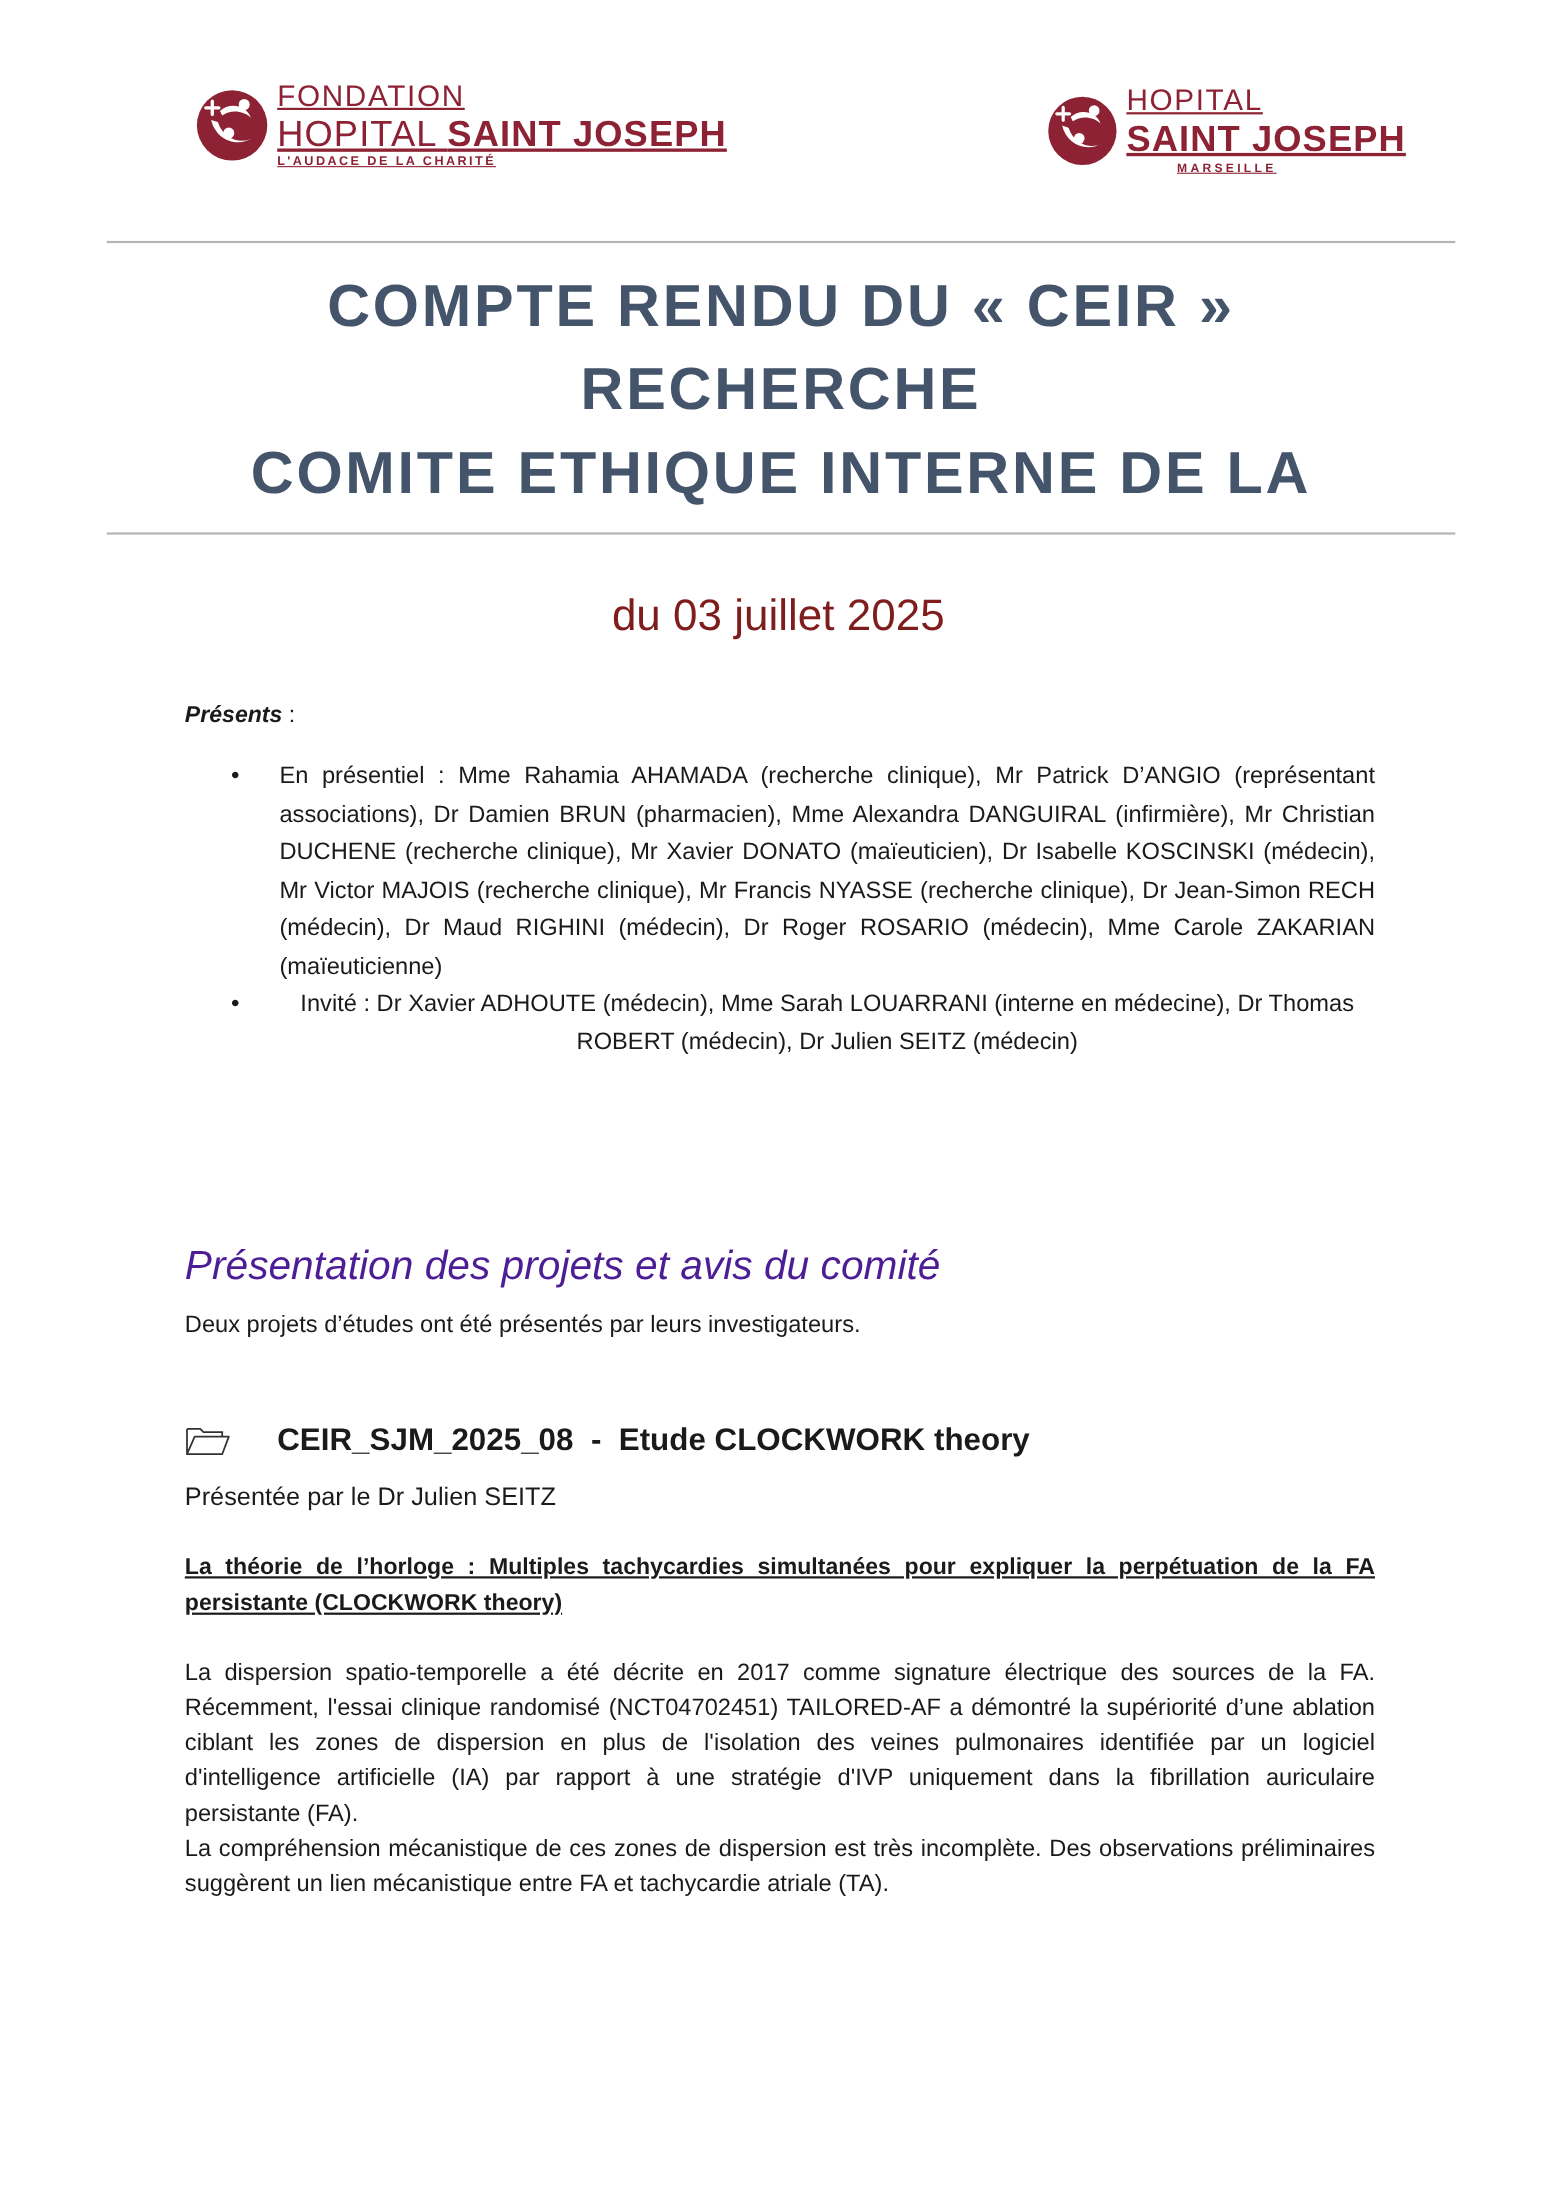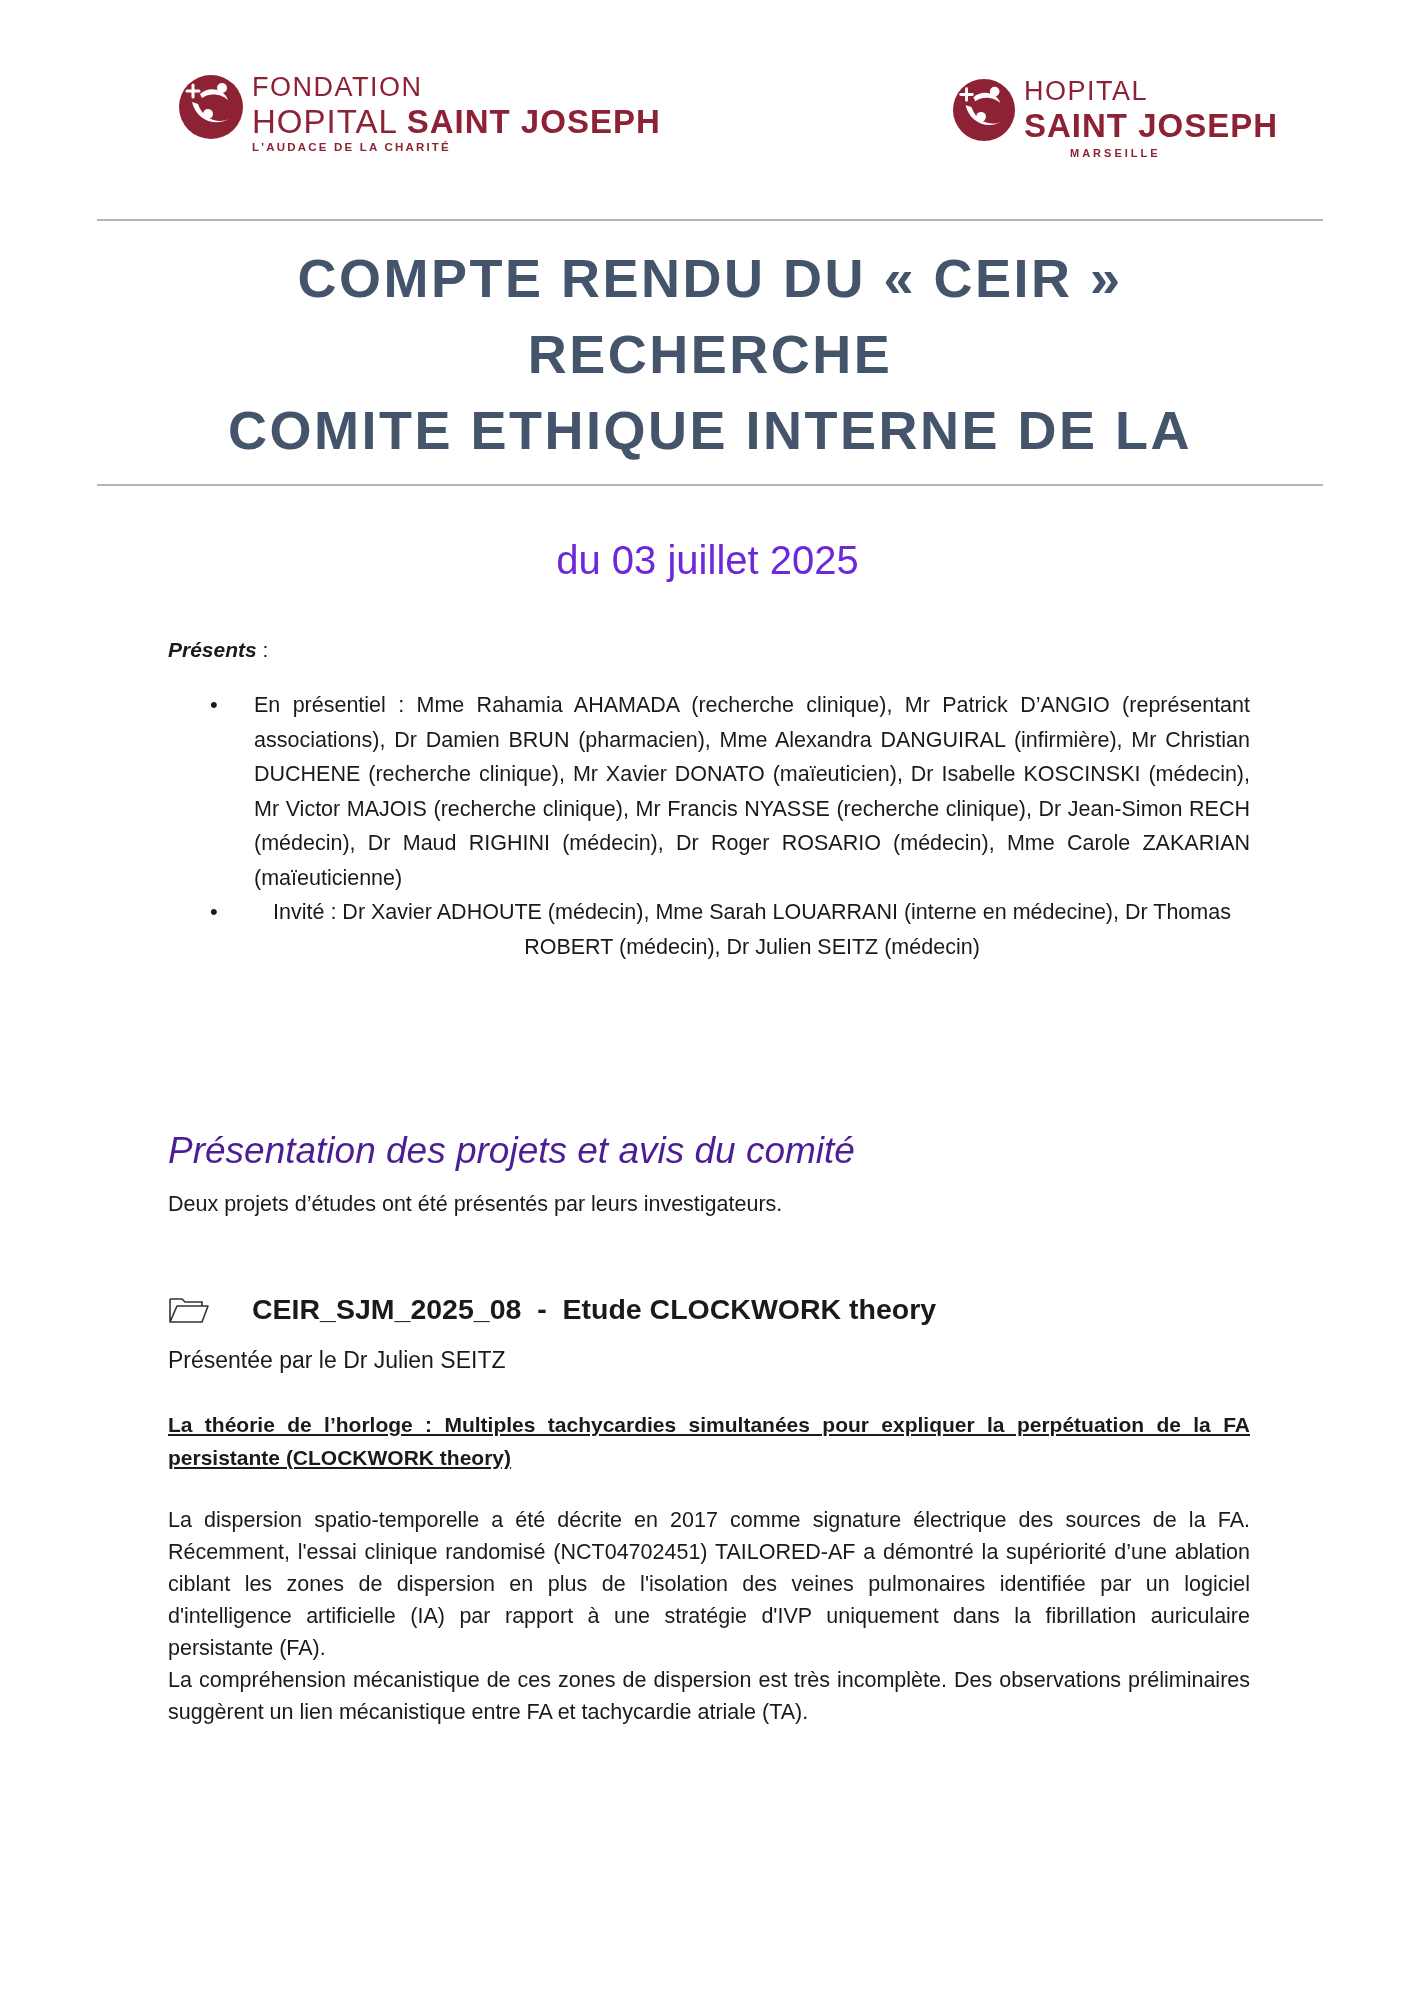--- a/index.html
+++ b/index.html
@@ -1,19 +1,19 @@
 <!DOCTYPE html>
 <html><head>
 <meta charset="utf-8">
 <style>
   html, body { margin: 0; padding: 0; background: #ffffff; }
   body { width: 1415px; height: 2000px; position: relative; overflow: hidden;
          font-family: "Liberation Sans", "DejaVu Sans", sans-serif; color: #1a1a1a; }
 
-  .logo { position: absolute; display: flex; align-items: flex-start; color: #8c2234; }
+  .logo { position: absolute; display: flex; align-items: center; color: #8c2234; text-decoration: underline; }
   .logo-left { left: 178px; top: 74px; }
   .logo-right { left: 952px; top: 78px; }
   .logo-mark { width: 66px; height: 66px; flex: 0 0 auto; }
   .logo-right .logo-mark { width: 64px; height: 64px; }
   .logo-text { margin-left: 8px; line-height: 1; }
   .logo-line1 { font-size: 27px; letter-spacing: 1.5px; font-weight: 400; }
   .logo-line2 { font-size: 33px; letter-spacing: 1px; margin-top: 4px; white-space: nowrap; }
   .logo-line2 .bold { font-weight: 700; }
   .logo-line3 { font-size: 11.5px; font-weight: 700; letter-spacing: 2.2px; margin-top: 4px; }
   .logo-right .logo-line3 { font-size: 11px; letter-spacing: 3px; margin-top: 6px; margin-left: 46px; }
@@ -21,21 +21,21 @@
   .rule { position: absolute; left: 97px; width: 1226px; height: 2px; background: #b5b5b5; }
   .rule-top { top: 219px; }
   .rule-bottom { top: 484px; }
 
   .title { position: absolute; left: 97px; width: 1226px; top: 240px; text-align: center;
            color: #44546a; font-weight: 700; font-size: 54px; line-height: 76px;
            letter-spacing: 2.5px; }
   .title div { white-space: nowrap; }
 
   .date { position: absolute; left: 0; width: 1415px; top: 538px; text-align: center;
-          color: #6d28d9; font-size: 40px; }
+          color: #7f1d1d; font-size: 40px; }
 
   .presents-label { position: absolute; left: 168px; top: 638px; font-size: 21px; }
   .presents-label .it { font-style: italic; font-weight: 700; }
 
   .attendee-list { position: absolute; left: 168px; top: 688px; width: 1082px; margin: 0;
                    padding: 0; list-style: none; font-size: 21.5px; line-height: 34.5px; }
   .attendee-list li { position: relative; padding-left: 86px; text-align: justify; }
   .attendee-list li::before { content: "\2022"; position: absolute; left: 42px; top: 0; font-size: 22px; }
   .attendee-list li.last-justify { text-align: center; }
 

